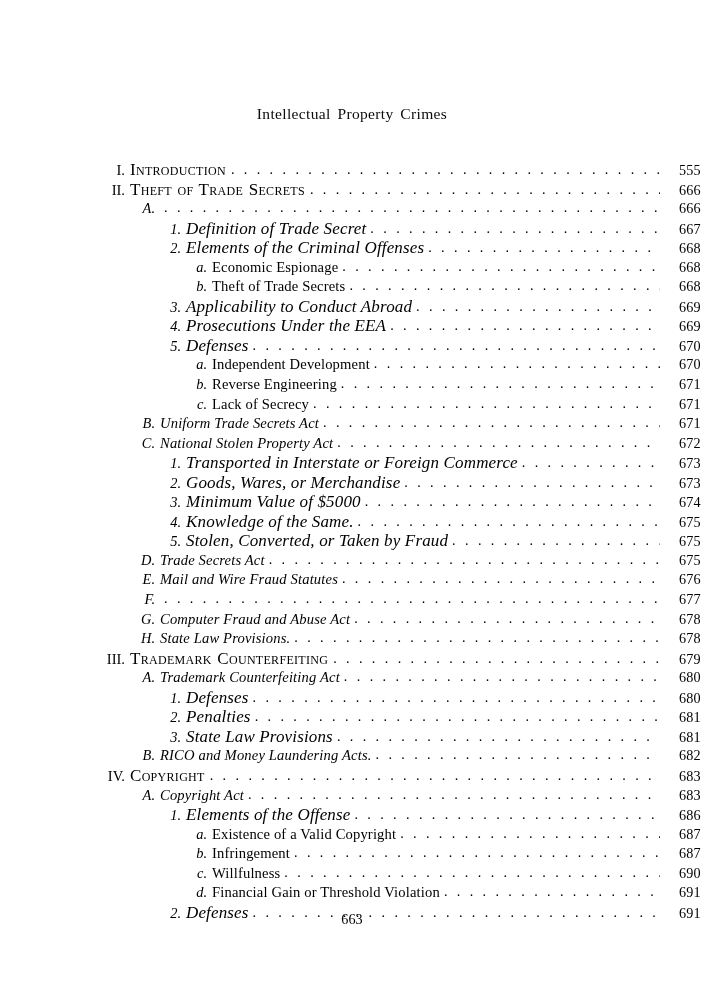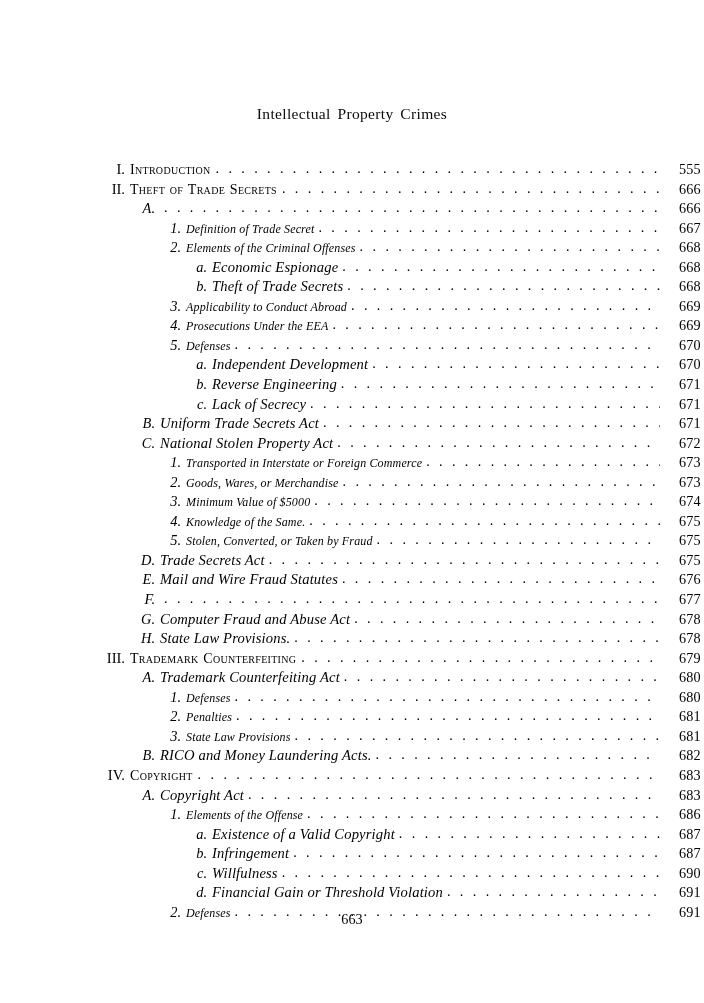--- a/index.html
+++ b/index.html
@@ -71,21 +71,21 @@
     letter-spacing: 0.2px;
   }
 
   
   .lvl1 .mk {
     width: 130px;
     font-size: 14.6px;
   }
   .lvl1 .lbl {
     font-variant: small-caps;
-    font-size: 14px;
+    font-size: 17px;
     letter-spacing: 0.3px;
     word-spacing: 1px;
   }
   .lvl1 .leader { padding-left: 1px; }
 
   
   .lvl2 .mk {
     width: 160px;
     font-style: italic;
     font-size: 14.4px;
@@ -97,33 +97,32 @@
   }
 
   
   .lvl3 .mk {
     width: 186px;
     font-style: italic;
     font-size: 14.4px;
   }
   .lvl3 .lbl {
     font-style: italic;
-    font-size: 12px;
+    font-size: 17px;
     letter-spacing: 0.15px;
     font-family: Liberation Serif, serif;
   }
 
   
   .lvl4 .mk {
     width: 212px;
     font-style: italic;
     font-size: 14.4px;
   }
   .lvl4 .lbl {
-    font-style: italic;
     font-size: 14.6px;
     letter-spacing: 0.15px;
   }
 
   .folio {
     position: absolute;
     top: 911px;
     left: 0;
     width: 704px;
     text-align: center;

